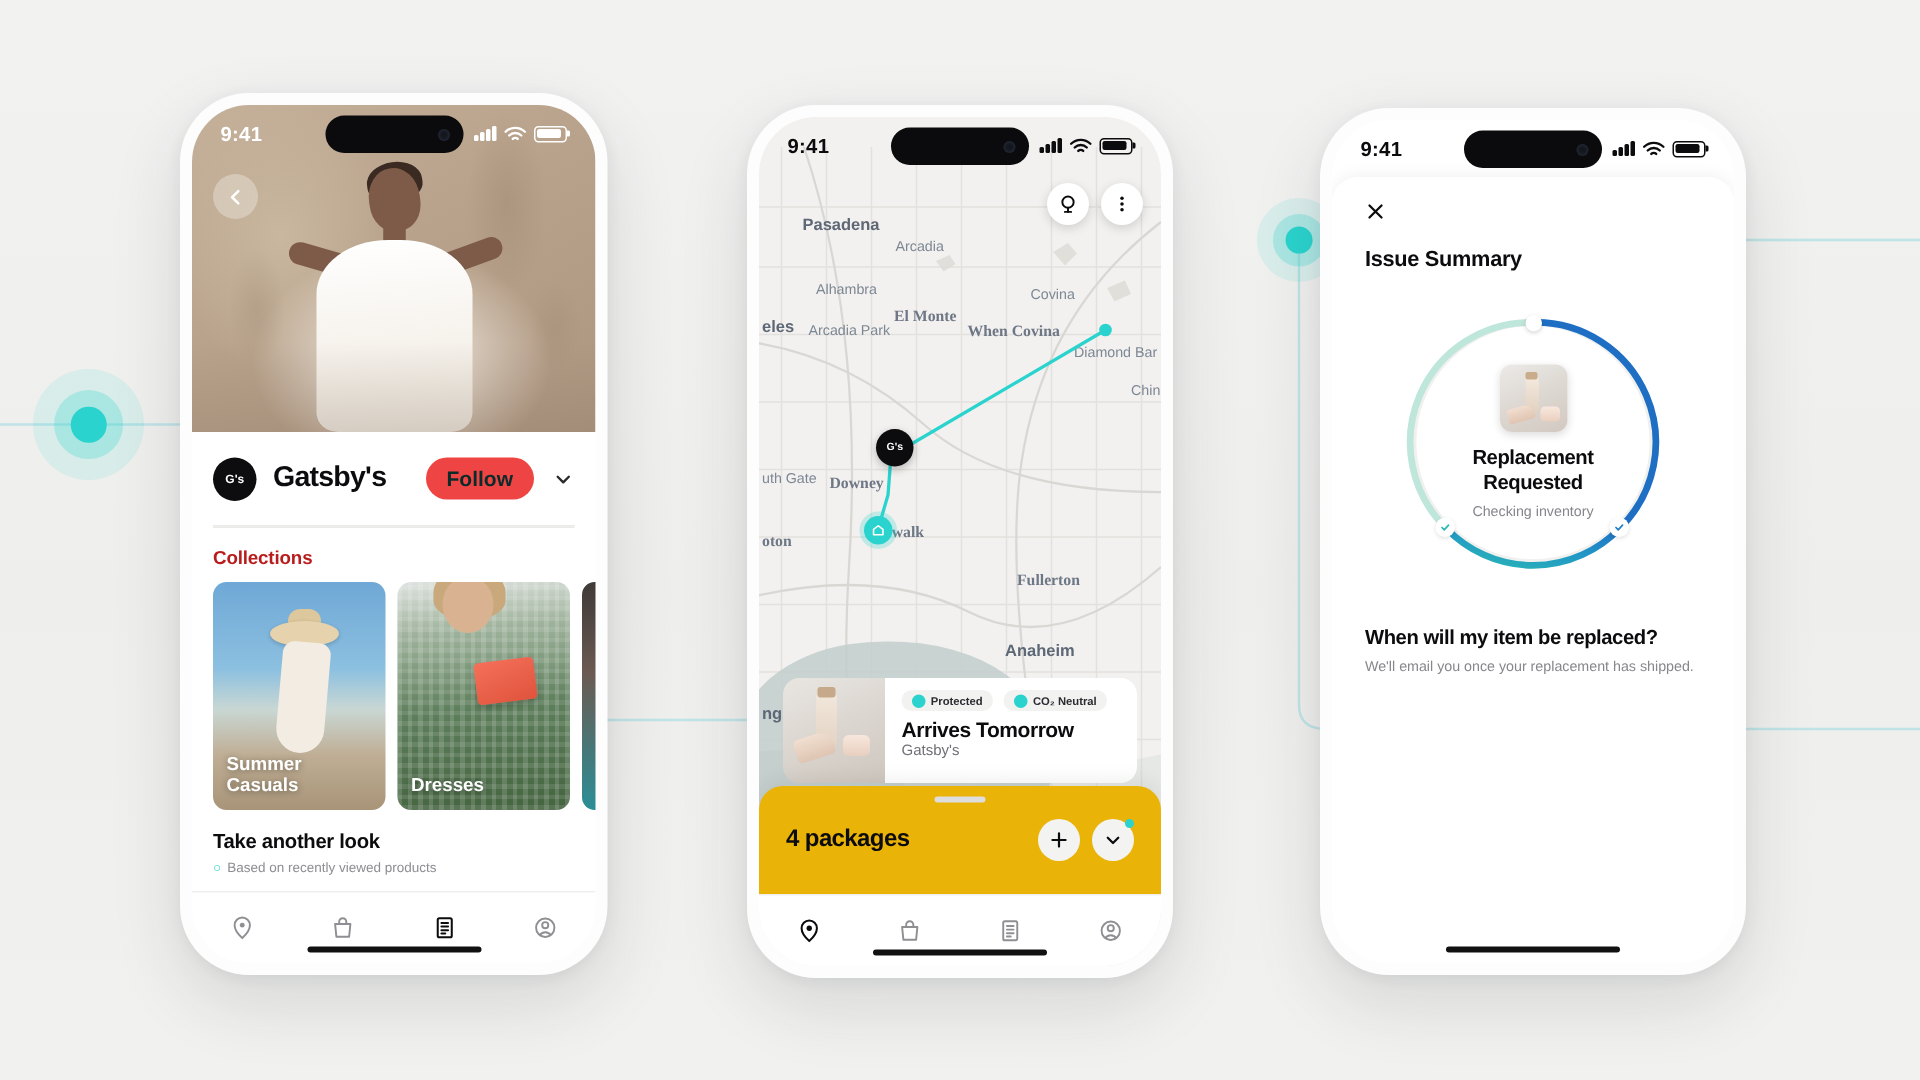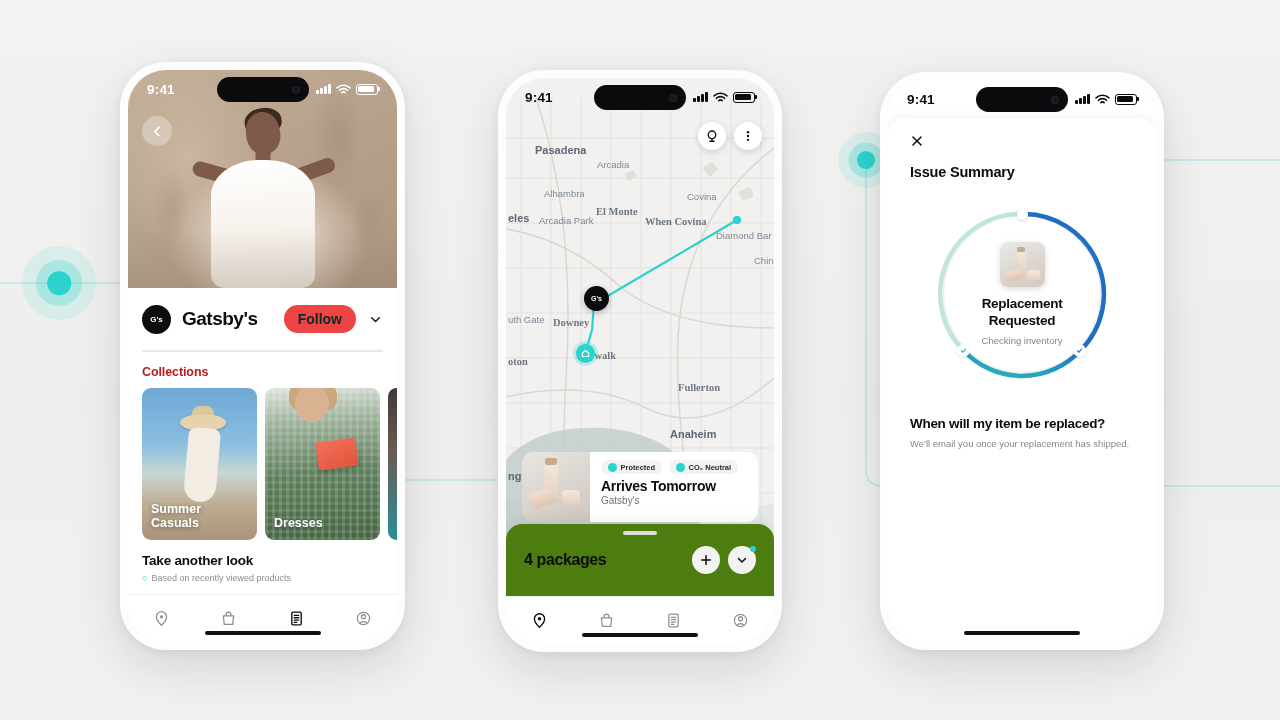--- a/index.html
+++ b/index.html
@@ -229,21 +229,21 @@
   .chip{
     display:flex;align-items:center;gap:3.5px;background:#f2f2f1;border-radius:10px;
     padding:2.5px 7px; font-size:7.5px; font-weight:600; color:#2b2b30;
   }
   .chip .dot{ width:9px;height:9px;border-radius:50%;background:#2ad3cd;display:flex;align-items:center;justify-content:center;}
   .pkg-title{ font-size:14px; font-weight:700; letter-spacing:-.3px; color:#0c0c0e; }
   .pkg-sub{ font-size:10px; color:#6f6f76; margin-top:1px; }
 
   .sheet{
     position:absolute; left:0; right:0; bottom:48px; height:72px;
-    background:#4d7c0f; border-radius:16px 16px 0 0; z-index:14;
+    background:#eab308; border-radius:16px 16px 0 0; z-index:14;
     box-shadow:0 -3px 14px rgba(0,0,0,.07);
     padding:0 18px; display:flex; align-items:center;
   }
   .sheet-grab{
     position:absolute; left:50%; top:7px; transform:translateX(-50%);
     width:34px;height:3.5px;border-radius:2px;background:#dedede;
   }
   .sheet-title{ font-size:16px; font-weight:800; letter-spacing:-.4px; color:#0c0c0e; }
   .sheet-actions{ margin-left:auto; display:flex; gap:8px; align-items:center; }
   .round-btn{

